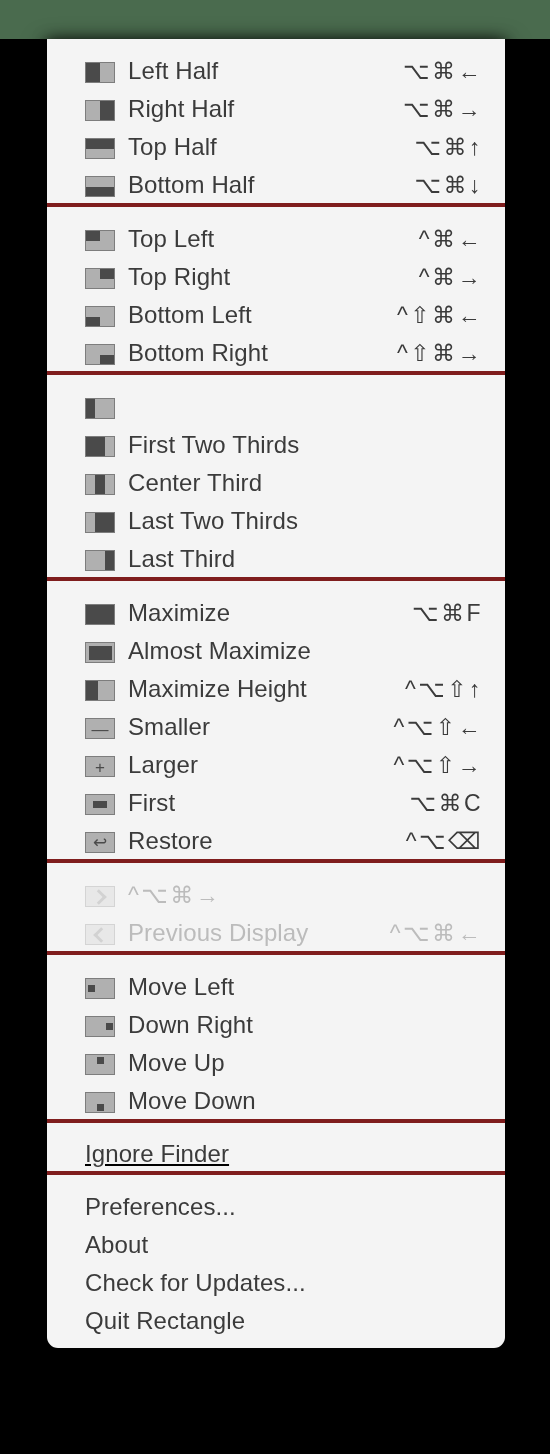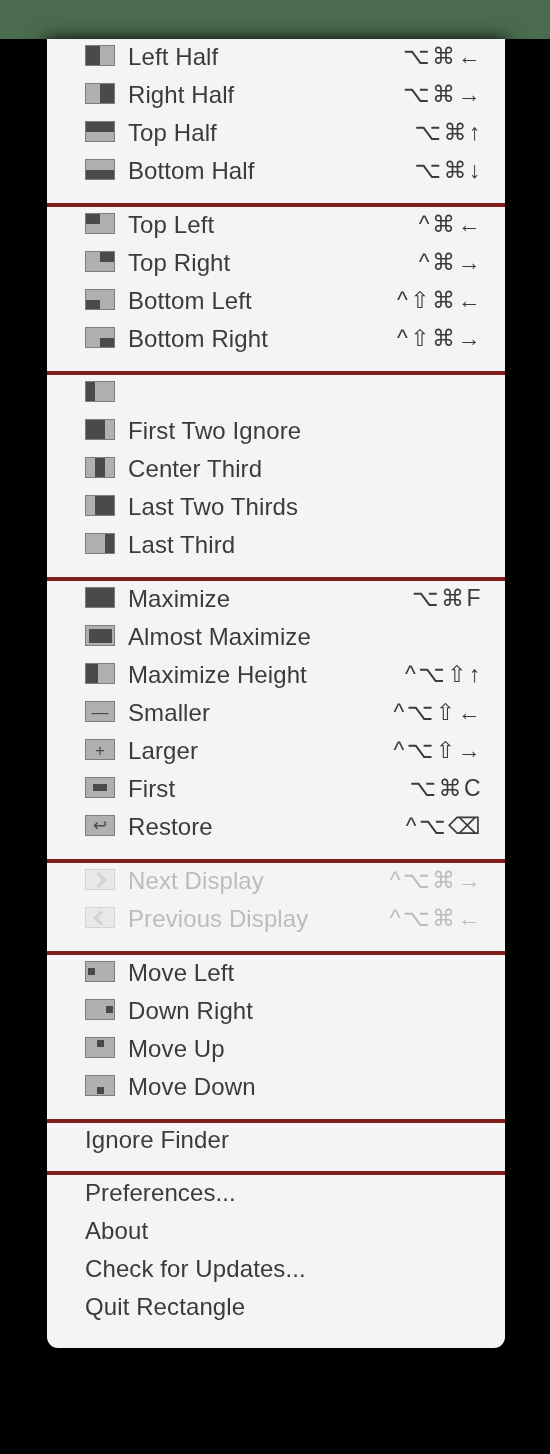--- a/index.html
+++ b/index.html
@@ -34,25 +34,25 @@
     background: #f4f4f4;
     border-radius: 0 0 11px 11px;
     box-shadow: 0 8px 26px rgba(0,0,0,0.85), 0 0 14px rgba(0,0,0,0.7);
     padding-bottom: 9px;
     box-sizing: border-box;
     overflow: hidden;
   }
 
   .group { padding: 6px 0 6px 0; }
   .group + .group { border-top: 4px solid #7f1d1d; }
-  .group.tight { padding-top: 5px; padding-bottom: 5px; }
+  .group.tight { padding-top: 5px; padding-bottom: 5px; text-decoration: underline; }
 
   .item {
     display: flex;
-    align-items: flex-start;
+    align-items: flex-end;
     height: 38px;
     padding: 0 22px 0 38px;
     box-sizing: border-box;
   }
 
   .ico {
     width: 30px;
     height: 21px;
     flex: 0 0 30px;
     margin-right: 13px;
@@ -189,21 +189,21 @@
       <div class="item">
         <span class="ico">
           <i style="left:0px;top:0px;width:9.333333333333334px;height:19px;"></i>
         </span>
         <span class="shortcut"></span>
       </div>
       <div class="item">
         <span class="ico">
           <i style="left:0px;top:0px;width:18.666666666666668px;height:19px;"></i>
         </span>
-        <span class="label">First Two Ignore</span>
+        <span class="label">First Two Thirds</span>
         <span class="shortcut"></span>
       </div>
       <div class="item">
         <span class="ico">
           <i style="left:9.333333333333334px;top:0px;width:9.333333333333334px;height:19px;"></i>
         </span>
         <span class="label">Center Third</span>
         <span class="shortcut"></span>
       </div>
       <div class="item">
@@ -270,21 +270,20 @@
         </span>
         <span class="label">Restore</span>
         <span class="shortcut">^⌥⌫</span>
       </div>
     </div>
     <div class="group">
       <div class="item disabled">
         <span class="ico">
           <span class="chev" style="transform:translate(-60%,-50%) rotate(45deg);"></span>
         </span>
-        <span class="label">Next Display</span>
         <span class="shortcut">^⌥⌘→</span>
       </div>
       <div class="item disabled">
         <span class="ico">
           <span class="chev" style="transform:translate(-40%,-50%) rotate(-135deg);"></span>
         </span>
         <span class="label">Previous Display</span>
         <span class="shortcut">^⌥⌘←</span>
       </div>
     </div>

